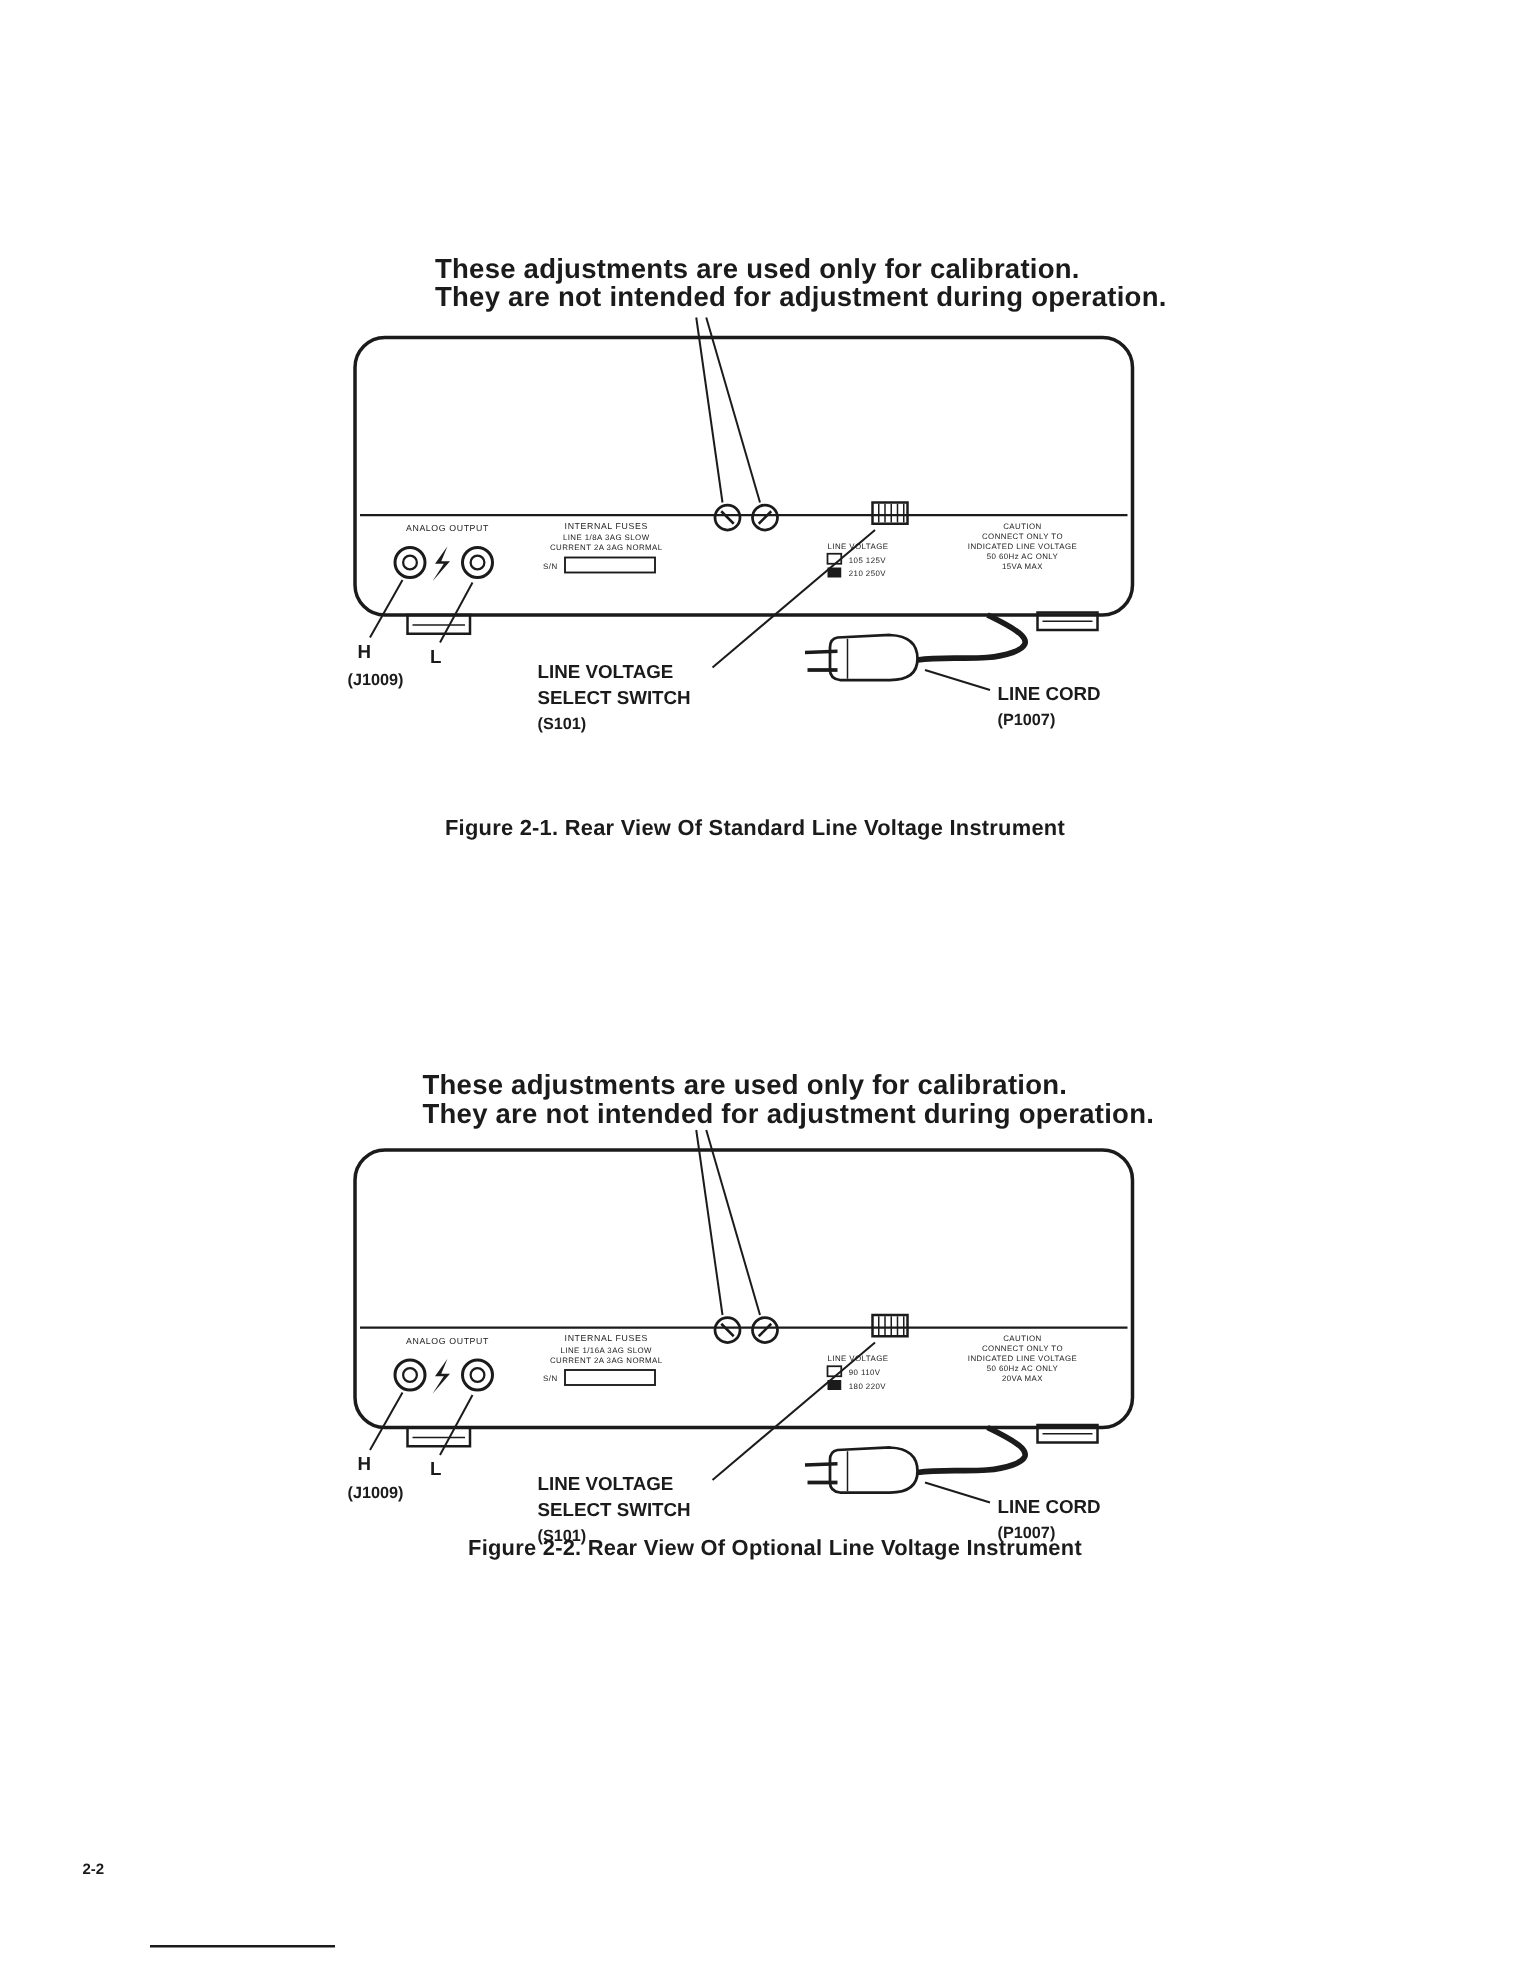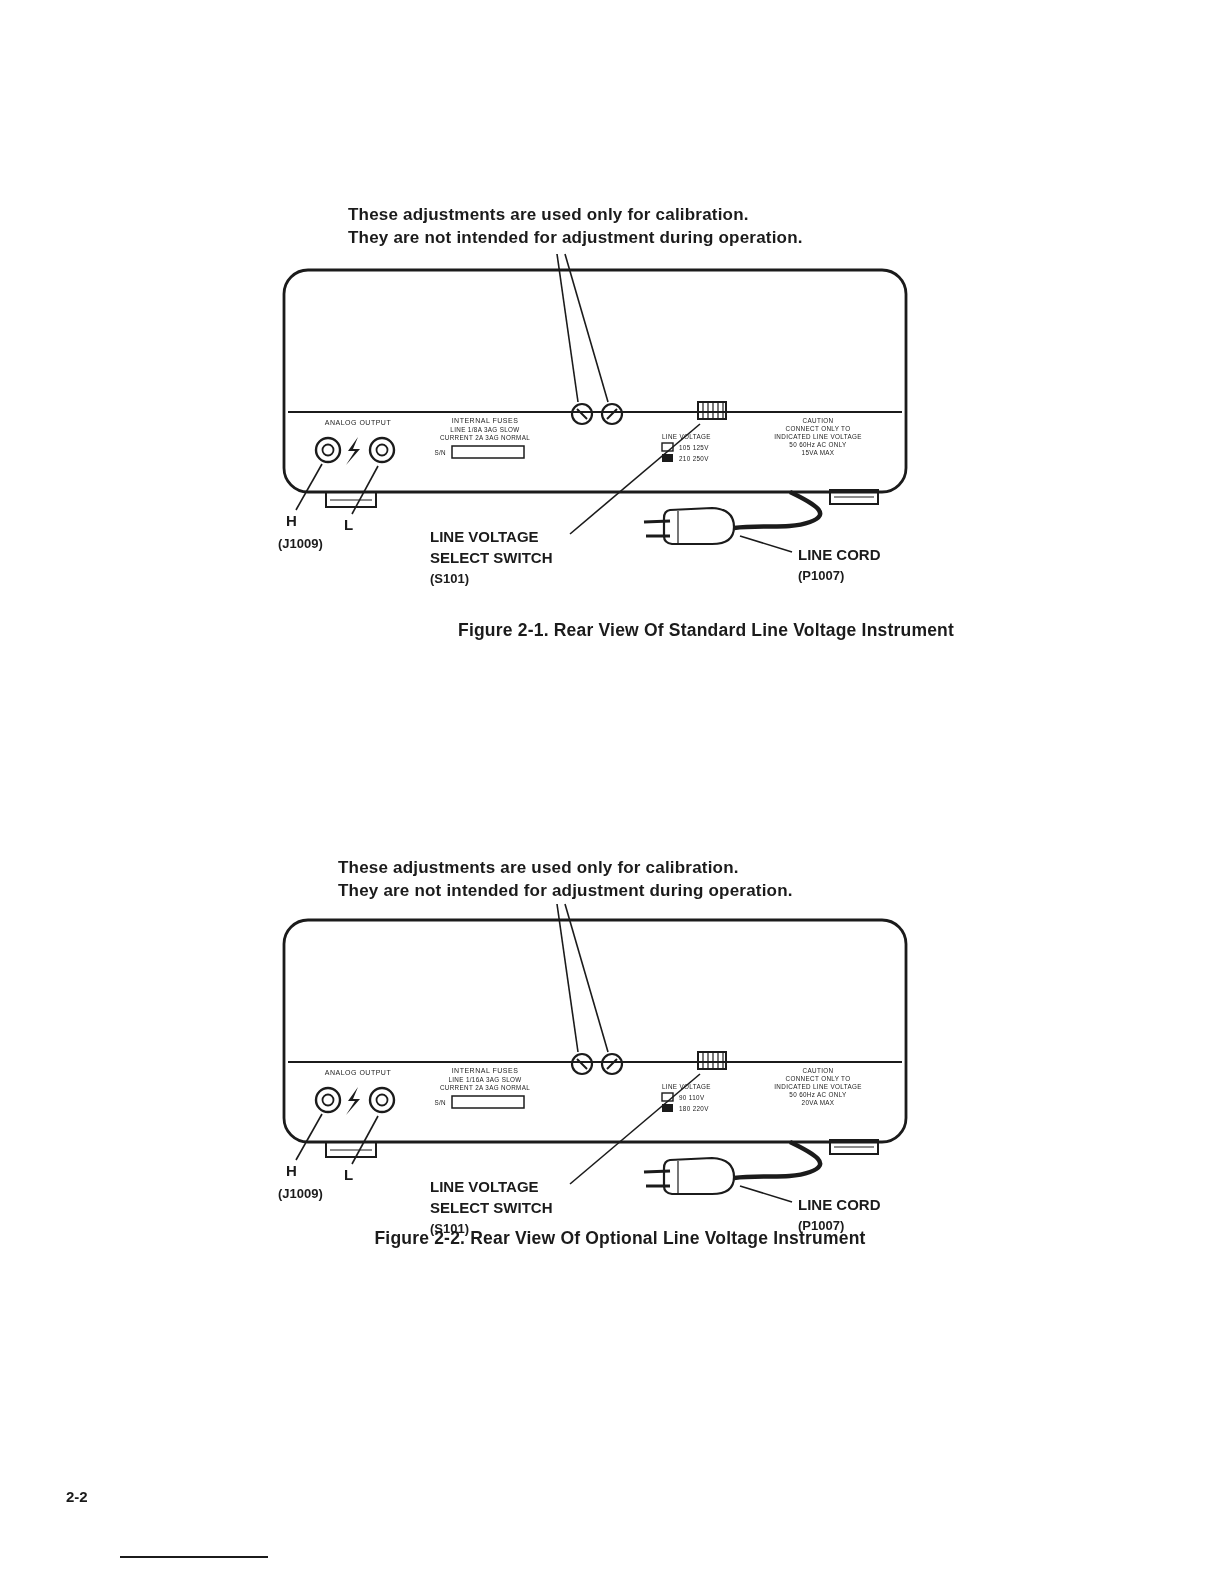--- a/index.html
+++ b/index.html
@@ -3,29 +3,29 @@
 <meta charset="utf-8">
 <style>
   * { margin:0; padding:0; box-sizing:border-box; }
   html,body { background:#ffffff; }
   body {
     width:1224px; height:1584px; position:relative;
     font-family:"Liberation Sans", sans-serif;
     color:#1b1b1b;
   }
   .note {
-    position:absolute; font-weight:bold; font-size:17px; line-height:23px;
+    position:absolute; font-weight:bold; font-size:22px; line-height:23px;
     letter-spacing:0.2px; white-space:nowrap;
   }
   .fig-svg { position:absolute; overflow:visible; }
   .caption {
     position:absolute; width:700px; text-align:center;
     font-weight:bold; font-size:17.5px; letter-spacing:0.2px;
   }
-  .pageno { position:absolute; font-weight:bold; font-size:15px; }
+  .pageno { position:absolute; font-weight:bold; font-size:12px; }
   .bottom-rule { position:absolute; height:2px; background:#1b1b1b; }
   svg text { font-family:"Liberation Sans", sans-serif; fill:#1b1b1b; }
   .tt { font-size:6.3px; letter-spacing:0.35px; }
   .tt7 { font-size:7px; letter-spacing:0.5px; }
   .lbl { font-size:15px; font-weight:bold; }
   .lbls { font-size:13px; font-weight:bold; }
   svg .stroke { stroke:#1b1b1b; fill:none; }
 </style>
 </head>
 <body>
@@ -129,21 +129,21 @@
     <text class="lbl" x="160" y="290">LINE VOLTAGE</text>
     <text class="lbl" x="160" y="311">SELECT SWITCH</text>
     <text class="lbls" x="160" y="331">(S101)</text>
   </g>
   <g>
     <text class="lbl" x="528" y="308">LINE CORD</text>
     <text class="lbls" x="528" y="328">(P1007)</text>
   </g>
 </svg>
 
-<div class="caption" style="left:254px; top:620px;text-align:right;">Figure 2-1. Rear View Of Standard Line Voltage Instrument</div>
+<div class="caption" style="left:254px; top:652px;">Figure 2-1. Rear View Of Standard Line Voltage Instrument</div>
 
 <div class="note" style="left:338px; top:856px;">
   <div>These adjustments are used only for calibration.</div>
   <div>They are not intended for adjustment during operation.</div>
 </div>
 
 <svg class="fig-svg" style="left:270px; top:902px;" width="700" height="380" viewBox="0 0 700 380">
 
   <g>
     <rect class="stroke" x="14" y="18" width="622" height="222" rx="24" stroke-width="2.8" fill="#ffffff"></rect>

